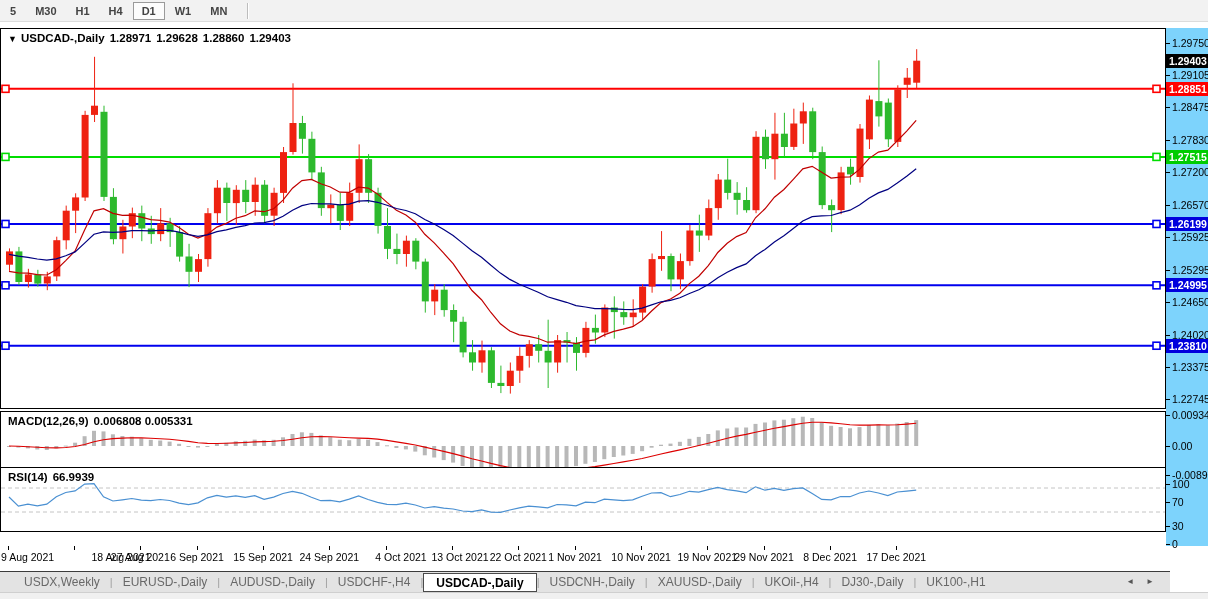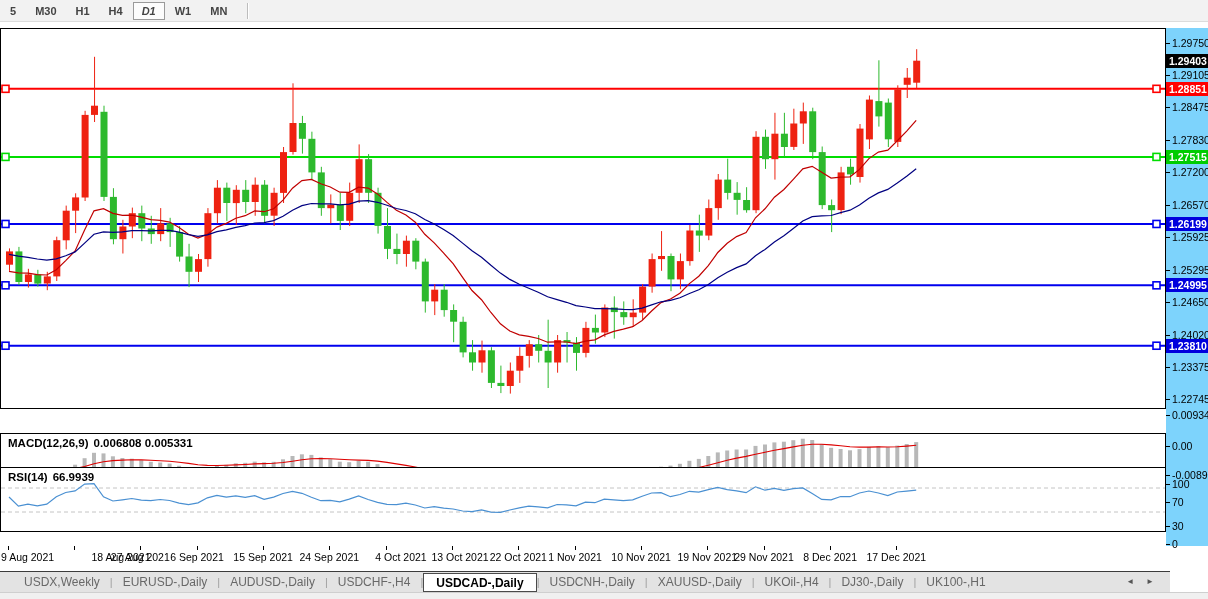--- a/index.html
+++ b/index.html
@@ -2,26 +2,26 @@
 <html><head>
 <meta charset="utf-8">
 <style>
   html,body{margin:0;padding:0;background:#fff;}
   #app{position:relative;width:1208px;height:599px;background:#ffffff;
        font-family:"Liberation Sans",sans-serif;overflow:hidden;-webkit-font-smoothing:antialiased;}
   
   .toolbar{position:absolute;left:0;top:0;width:100%;height:22px;background:#f2f2f2;
            border-bottom:1px solid #dcdcdc;display:flex;align-items:center;box-sizing:border-box;padding-left:1px;}
   .tf{padding:2px 8px;font-size:11px;font-weight:700;color:#444;border:1px solid transparent;margin-right:1px;}
-  .tf-active{background:#fcfcfc;border:1px solid #9a9a9a;font-style:italic;}
+  .tf-active{background:#fcfcfc;border:1px solid #9a9a9a;}
   .tf-sep{width:1px;height:16px;background:#bdbdbd;border-right:1px solid #fff;margin-left:10px;}
   
   .panel{position:absolute;background:#fff;border:1px solid #000;box-sizing:border-box;}
   #main-panel{left:0;top:28px;width:1166px;height:381px;}
-  #macd-panel{left:0;top:433px;width:1166px;height:63px;}
+  #macd-panel{left:0;top:411px;width:1166px;height:63px;}
   #rsi-panel{left:0;top:467px;width:1166px;height:65px;}
   .panel svg{display:block;}
   .overlay{position:absolute;left:7px;top:3px;font-size:11.5px;font-weight:700;color:#000;
            white-space:nowrap;z-index:2;pointer-events:none;}
   .overlay span{margin-right:5px;}
   .overlay .tri{font-size:9px;margin-right:4px;}
   
   .price-axis{position:absolute;left:1166px;top:28px;width:42px;height:518px;background:#7dd3fc;}
   .ax-tick{position:absolute;left:0;width:4px;height:1px;background:#000;}
   .ax-label{position:absolute;left:6px;font-size:10.5px;color:#000;white-space:nowrap;}
@@ -54,20 +54,23 @@
       <div class="tf">M30</div>
       <div class="tf">H1</div>
       <div class="tf">H4</div>
       <div class="tf tf-active">D1</div>
       <div class="tf">W1</div>
       <div class="tf">MN</div>
       <div class="tf-sep"></div>
     </div>
 
   <div class="panel" id="main-panel">
+    <div class="overlay">
+      <span class="tri">▼</span><span>USDCAD-,Daily</span><span>1.28971</span><span>1.29628</span><span>1.28860</span><span>1.29403</span>
+    </div>
     <svg id="main-svg" width="1164" height="379">
         <line x1="0" y1="59.81573700000027" x2="1164" y2="59.81573700000027" stroke="#ff0000" stroke-width="2"></line>
         <rect x="1" y="56.31573700000027" width="7" height="7" fill="#ffffff" stroke="#ff0000" stroke-width="1.6"></rect>
         <rect x="1152" y="56.31573700000027" width="7" height="7" fill="#ffffff" stroke="#ff0000" stroke-width="1.6"></rect>
         <line x1="0" y1="127.90230500000047" x2="1164" y2="127.90230500000047" stroke="#00dd00" stroke-width="2"></line>
         <rect x="1" y="124.40230500000047" width="7" height="7" fill="#ffffff" stroke="#00dd00" stroke-width="1.6"></rect>
         <rect x="1152" y="124.40230500000047" width="7" height="7" fill="#ffffff" stroke="#00dd00" stroke-width="1.6"></rect>
         <line x1="0" y1="194.96961300000078" x2="1164" y2="194.96961300000078" stroke="#0000ee" stroke-width="2"></line>
         <rect x="1" y="191.46961300000078" width="7" height="7" fill="#ffffff" stroke="#0000ee" stroke-width="1.6"></rect>
         <rect x="1152" y="191.46961300000078" width="7" height="7" fill="#ffffff" stroke="#0000ee" stroke-width="1.6"></rect>

